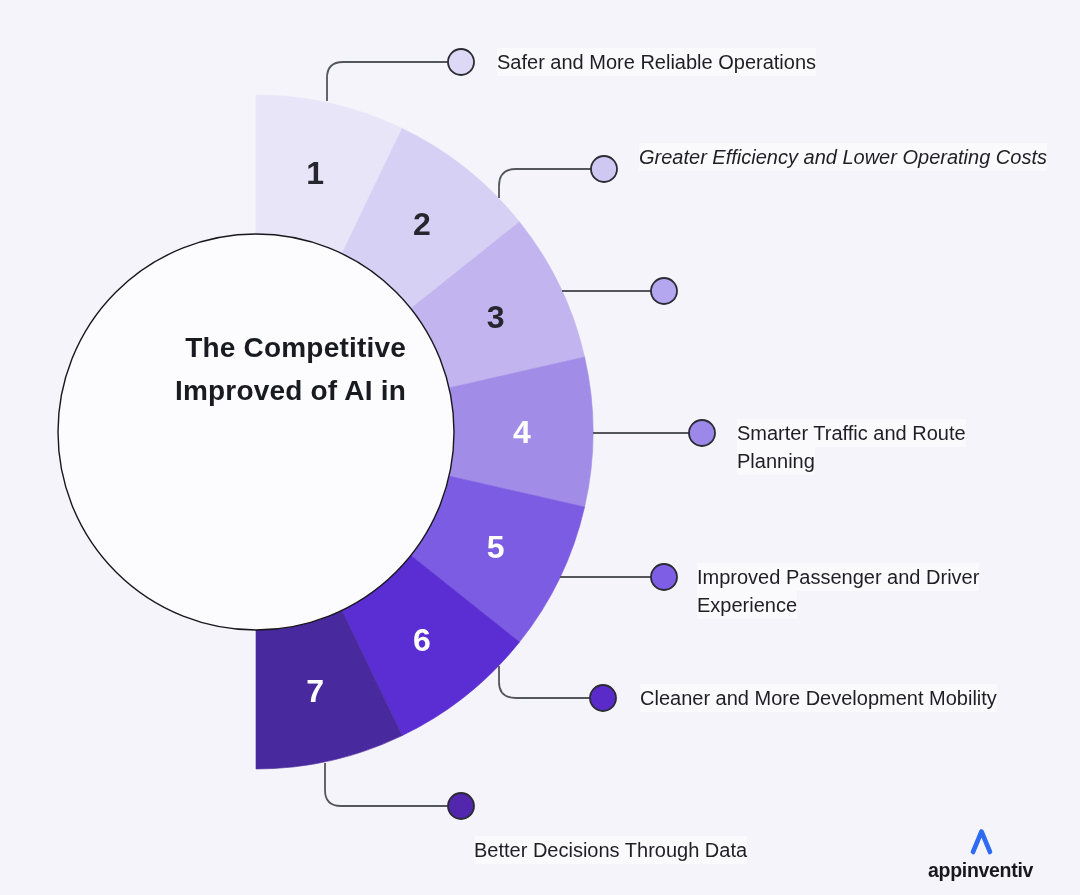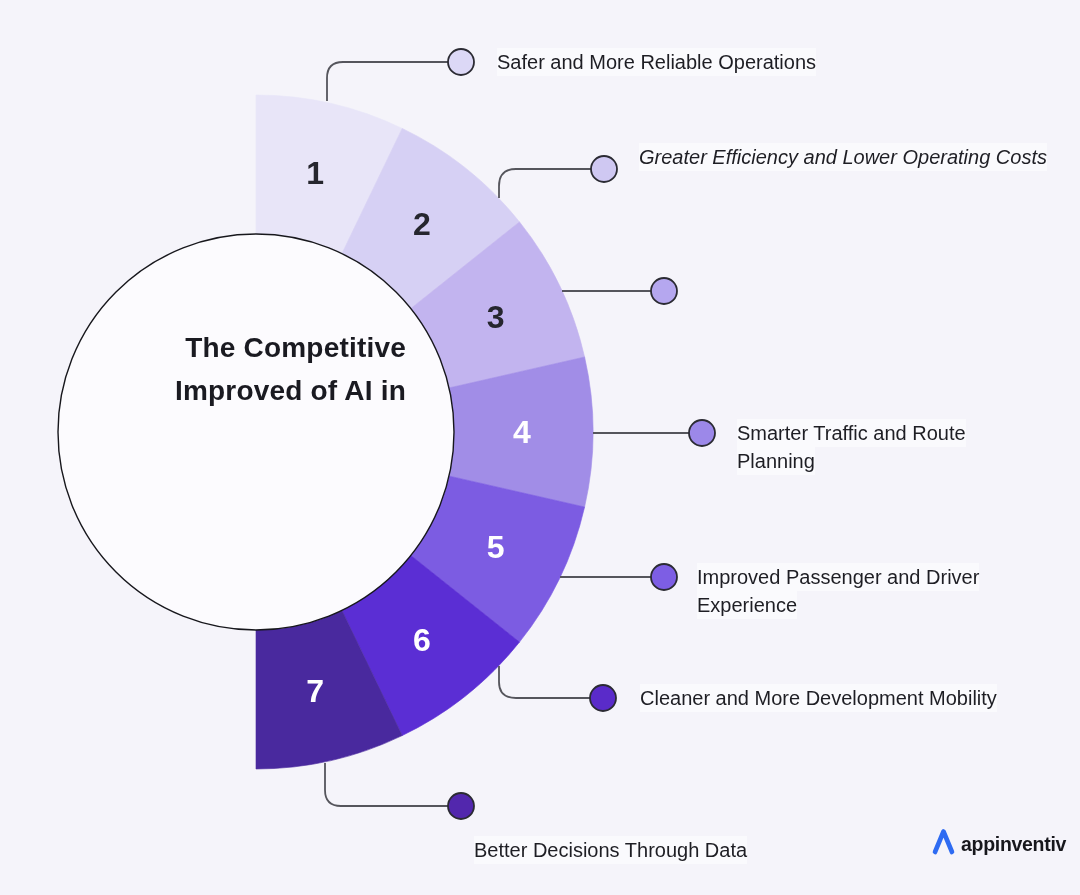--- a/index.html
+++ b/index.html
@@ -14,21 +14,21 @@
     position:absolute;left:106px;top:326px;width:300px;
     text-align:right;font-size:28px;line-height:43px;font-weight:700;
     color:#1a1a21;letter-spacing:.2px;
   }
   .title span{display:block;}
   .label{
     position:absolute;font-size:20px;line-height:28px;font-weight:400;
     color:#1e1e24;
   }
   .label span{display:block;width:fit-content;white-space:nowrap;background:rgba(255,255,255,.5);}
-  .logo{position:absolute;left:928px;top:827px;display:flex;align-items:flex-end;gap:3px;}
+  .logo{position:absolute;left:928px;top:827px;display:flex;align-items:center;gap:3px;flex-direction:column;}
   .logo .brand{font-size:19.5px;font-weight:700;color:#17171c;letter-spacing:-.3px;}
 </style>
 </head>
 <body>
 
 <div class="canvas">
   <svg id="fan" width="1080" height="895" viewBox="0 0 1080 895">
       <path d="M256,432 L256.0,95.0 A337,337 0 0 1 402.2,128.4 Z" fill="#e8e5f8" stroke="#e8e5f8" stroke-width="0.6"></path>
       <path d="M256,432 L402.2,128.4 A337,337 0 0 1 519.5,221.9 Z" fill="#d6d0f4" stroke="#d6d0f4" stroke-width="0.6"></path>
       <path d="M256,432 L519.5,221.9 A337,337 0 0 1 584.6,357.0 Z" fill="#c2b4ef" stroke="#c2b4ef" stroke-width="0.6"></path>

